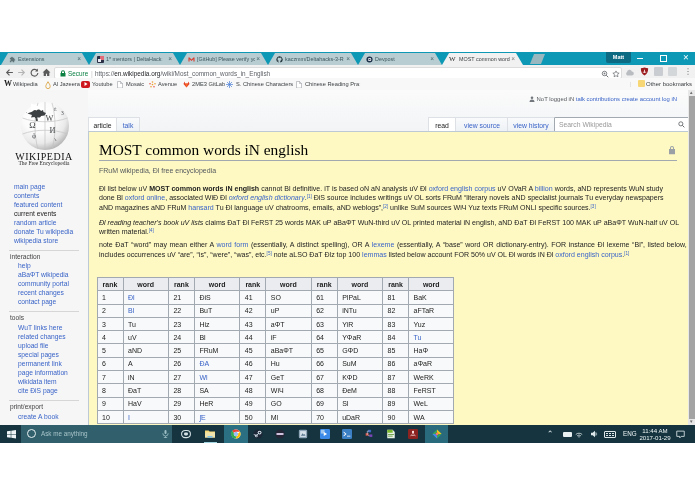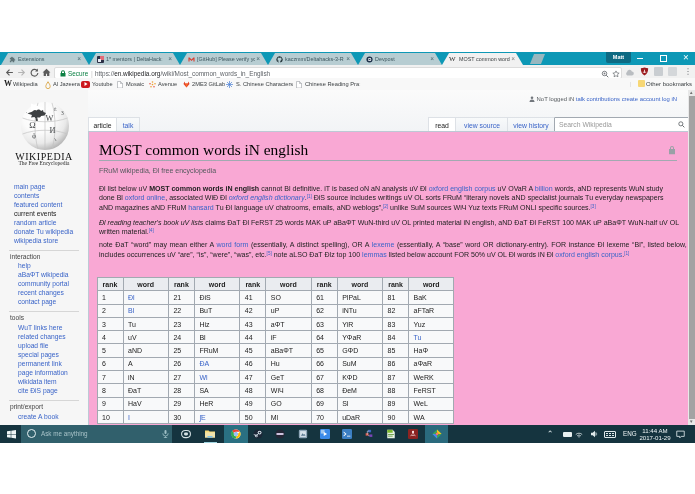--- a/index.html
+++ b/index.html
@@ -17,21 +17,21 @@
 .tab.act .tx{color:#7a7a7a;}
 
 #toolbar{left:0;top:65px;width:695px;height:13px;background:#f1f1f1;}
 #urlbar{position:absolute;left:54px;top:2px;width:566px;height:10px;background:#fff;
         border-radius:2px;border:1px solid #dcdcdc;}
 
 #bookbar{left:0;top:78px;width:695px;height:12px;background:#f8f8f8;border-bottom:1px solid #e6e6e6;}
 .bk{position:absolute;top:0;height:12px;font-size:5.7px;line-height:12px;color:#3c4043;white-space:nowrap;}
 
 #wiki{left:0;top:90px;width:695px;height:335px;background:#f6f6f6;}
-#content{position:absolute;left:88px;top:41px;width:600px;height:294px;background:#f9a8d4;
+#content{position:absolute;left:88px;top:41px;width:600px;height:294px;background:#fef9c3;
          border-left:1px solid #bdc9d5;border-top:1px solid #bdc9d5;}
 .wl{color:#3a64c8;text-decoration:none;}
 .sb{position:absolute;font-size:6.7px;color:#3a64c8;white-space:nowrap;}
 .sh{position:absolute;font-size:6.6px;color:#444;white-space:nowrap;}
 sup{font-size:4.6px;color:#3a64c8;vertical-align:2px;line-height:0;}
 .bl{position:absolute;left:10px;font-size:7.05px;color:#222;white-space:nowrap;}
 #wt{position:absolute;left:7.5px;top:145px;border-collapse:collapse;background:#f8f9fa;font-size:7px;color:#222;}
 #wt th,#wt td{border:1px solid #a2a9b1;padding:0 0 0 4.5px;text-align:left;font-weight:normal;height:13.3px;box-sizing:border-box;}
 #wt th{background:#eaecf0;font-weight:bold;text-align:center;padding:0;}
 #wt td:nth-child(odd){width:26px;}

